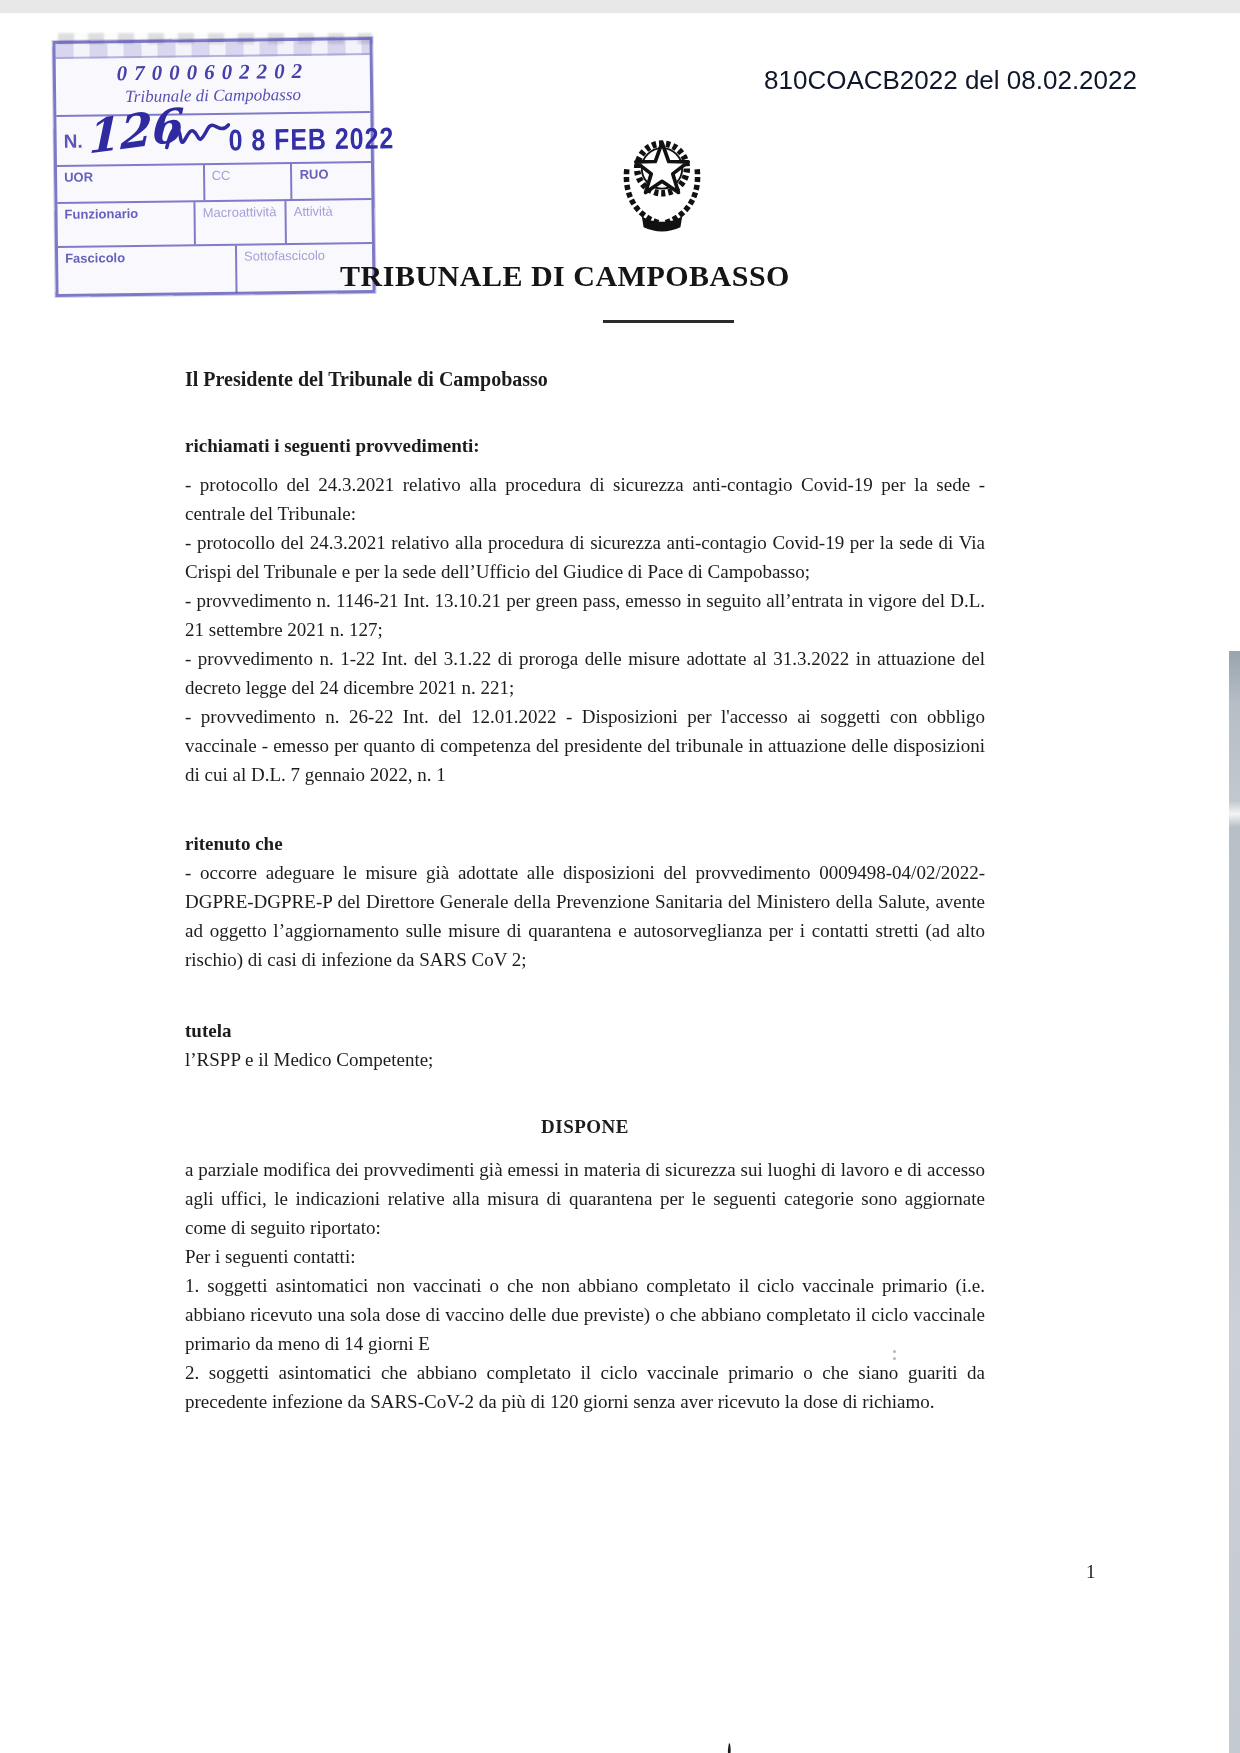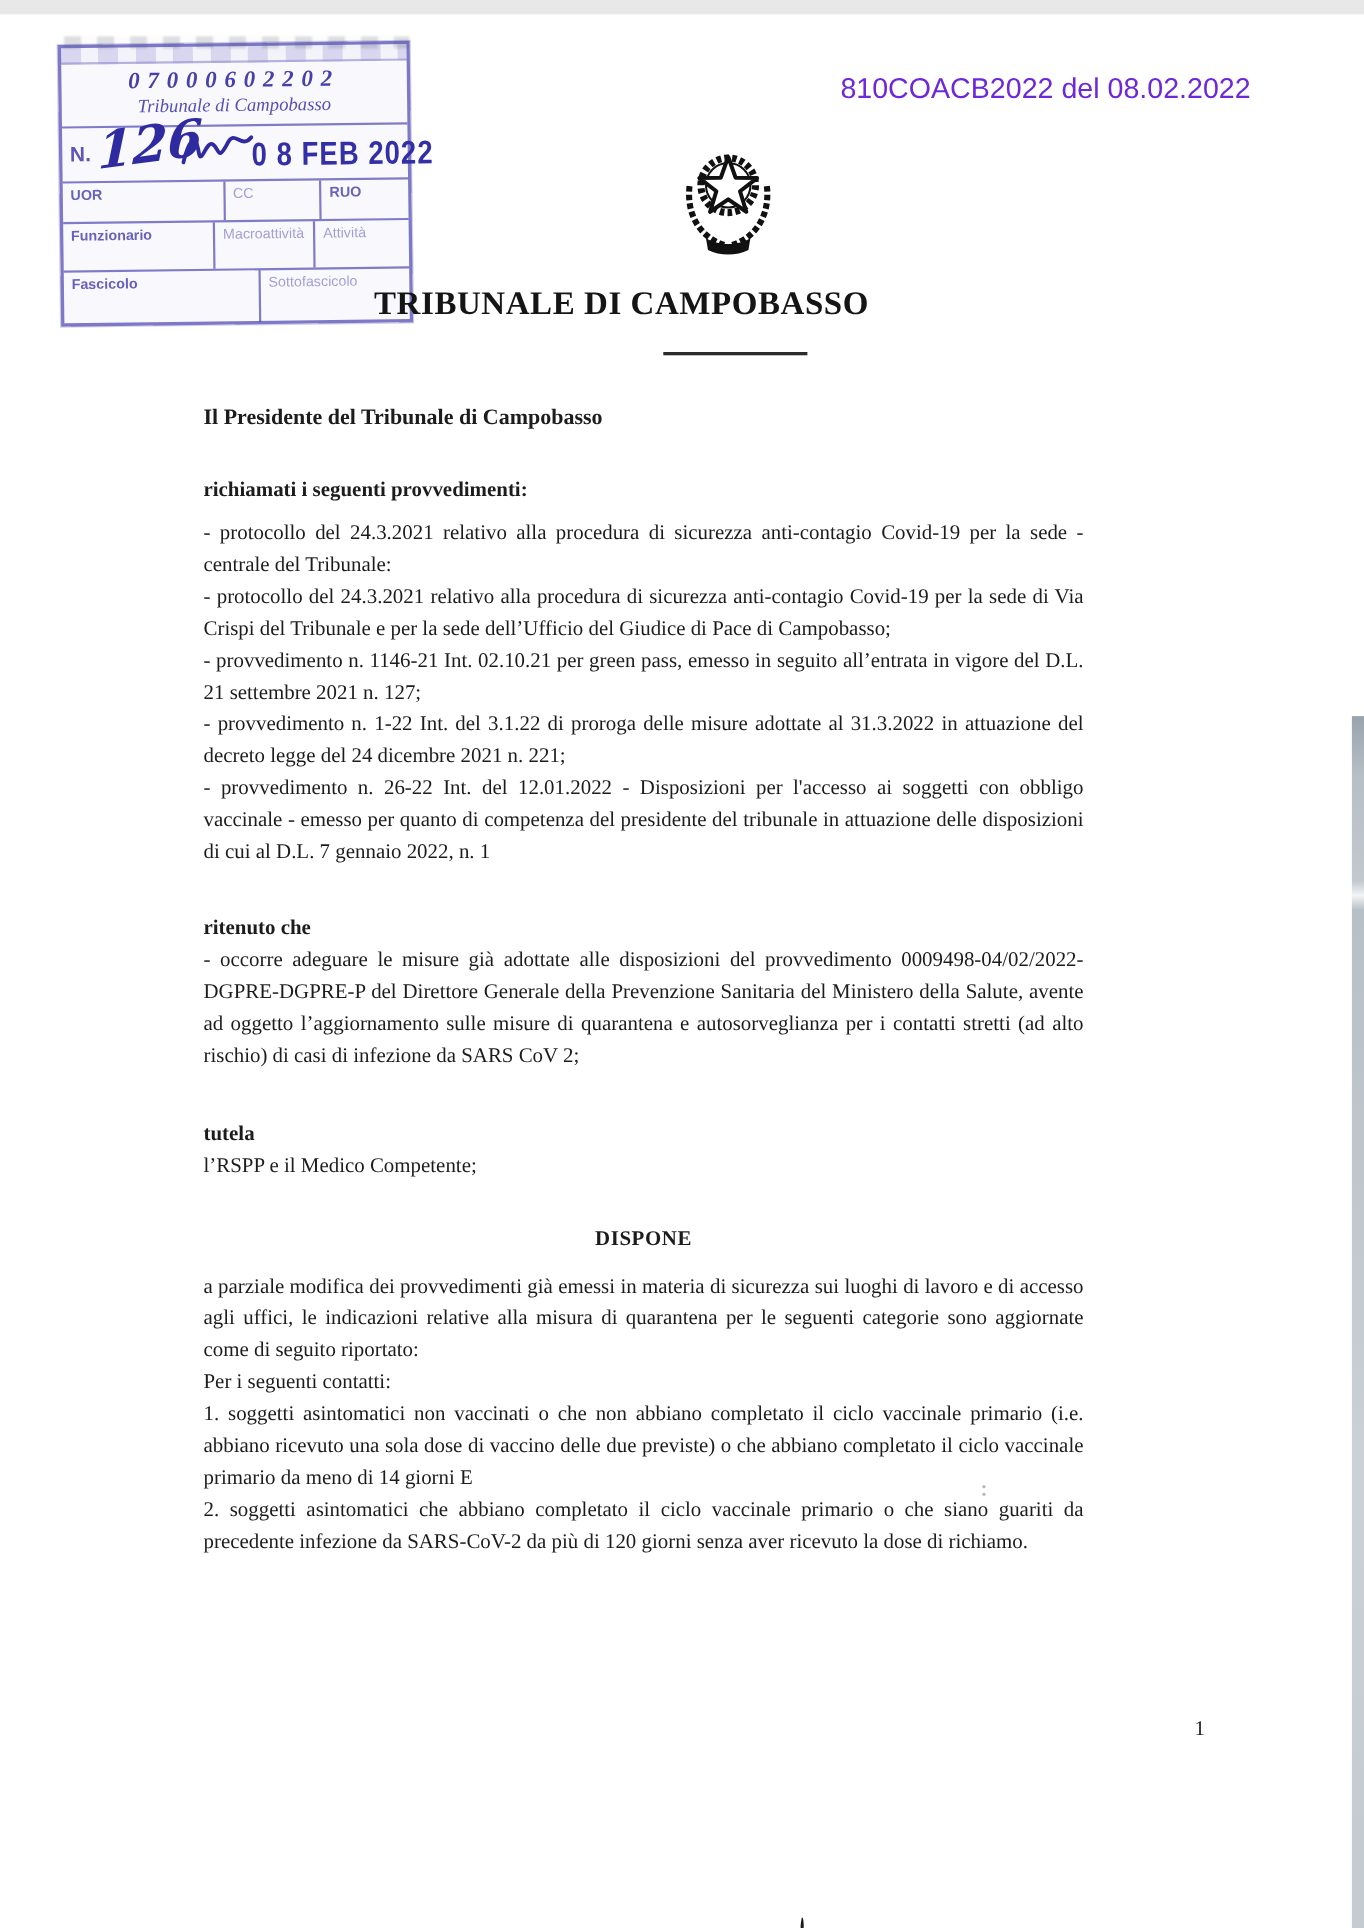--- a/index.html
+++ b/index.html
@@ -43,21 +43,21 @@
   .st-cell{box-sizing:border-box;border-right:2px solid rgba(77,70,176,.7);padding:3px 0 0 7px;
            font-size:13px;font-weight:bold;color:rgba(77,70,176,.85);}
   .st-cell:last-child{border-right:none;}
   .st-cell.faded{color:rgba(77,70,176,.5);font-weight:normal;}
   .c-uor{width:47%;} .c-cc{width:28%;} .c-ruo{width:25%;}
   .c-fun{width:44%;} .c-mac{width:29%;} .c-att{width:27%;}
   .c-fas{width:57%;} .c-sot{width:43%;}
 
   
   .doc-ref{position:absolute;left:764px;top:52px;font-family:"Liberation Sans",sans-serif;
-           font-size:26px;color:#6d28d9;white-space:nowrap;}
+           font-size:26px;color:#0f172a;white-space:nowrap;}
   .emblem{position:absolute;left:616px;top:112px;}
   .court-title{position:absolute;left:185px;top:246px;width:760px;text-align:center;
                font-size:30px;font-weight:bold;letter-spacing:.5px;color:#151515;white-space:nowrap;}
   .title-rule{position:absolute;left:603px;top:307px;width:131px;height:3px;background:#2b2b2b;}
 
   
   .body-flow{position:absolute;left:185px;top:352px;width:800px;font-size:19px;line-height:29px;color:#1c1c1c;}
   .body-flow p{margin:0;text-align:justify;}
   .center-head{text-align:left;font-weight:bold;font-size:20px;}
   .section-label{font-weight:bold;font-family:Liberation Serif, serif;}
@@ -131,21 +131,21 @@
 
   <div class="court-title">TRIBUNALE DI CAMPOBASSO</div>
   <div class="title-rule"></div>
 
   <div class="body-flow">
     <p class="center-head">Il Presidente del Tribunale di Campobasso</p>
 
     <p class="section-label lbl-richiamati">richiamati i seguenti provvedimenti:</p>
     <p>- protocollo del 24.3.2021 relativo alla procedura di sicurezza anti-contagio Covid-19 per la sede - centrale del Tribunale:</p>
     <p>- protocollo del 24.3.2021 relativo alla procedura di sicurezza anti-contagio Covid-19 per la sede di Via Crispi del Tribunale e per la sede dell’Ufficio del Giudice di Pace di Campobasso;</p>
-    <p>- provvedimento n. 1146-21 Int. 02.10.21 per green pass, emesso in seguito all’entrata in vigore del D.L. 21 settembre 2021 n. 127;</p>
+    <p>- provvedimento n. 1146-21 Int. 13.10.21 per green pass, emesso in seguito all’entrata in vigore del D.L. 21 settembre 2021 n. 127;</p>
     <p>- provvedimento n. 1-22 Int. del 3.1.22 di proroga delle misure adottate al 31.3.2022 in attuazione del decreto legge del 24 dicembre 2021 n. 221;</p>
     <p>- provvedimento n. 26-22 Int. del 12.01.2022 - Disposizioni per l'accesso ai soggetti con obbligo vaccinale - emesso per quanto di competenza del presidente del tribunale in attuazione delle disposizioni di cui al D.L. 7 gennaio 2022, n. 1</p>
 
     <p class="section-label lbl-ritenuto">ritenuto che</p>
     <p>- occorre adeguare le misure già adottate alle disposizioni del provvedimento 0009498-04/02/2022-DGPRE-DGPRE-P del Direttore Generale della Prevenzione Sanitaria del Ministero della Salute, avente ad oggetto l’aggiornamento sulle misure di quarantena e autosorveglianza per i contatti stretti (ad alto rischio) di casi di infezione da SARS CoV 2;</p>
 
     <p class="section-label lbl-sentiti">tutela</p>
     <p>l’RSPP e il Medico Competente;</p>
 
     <p class="dispone">DISPONE</p>

